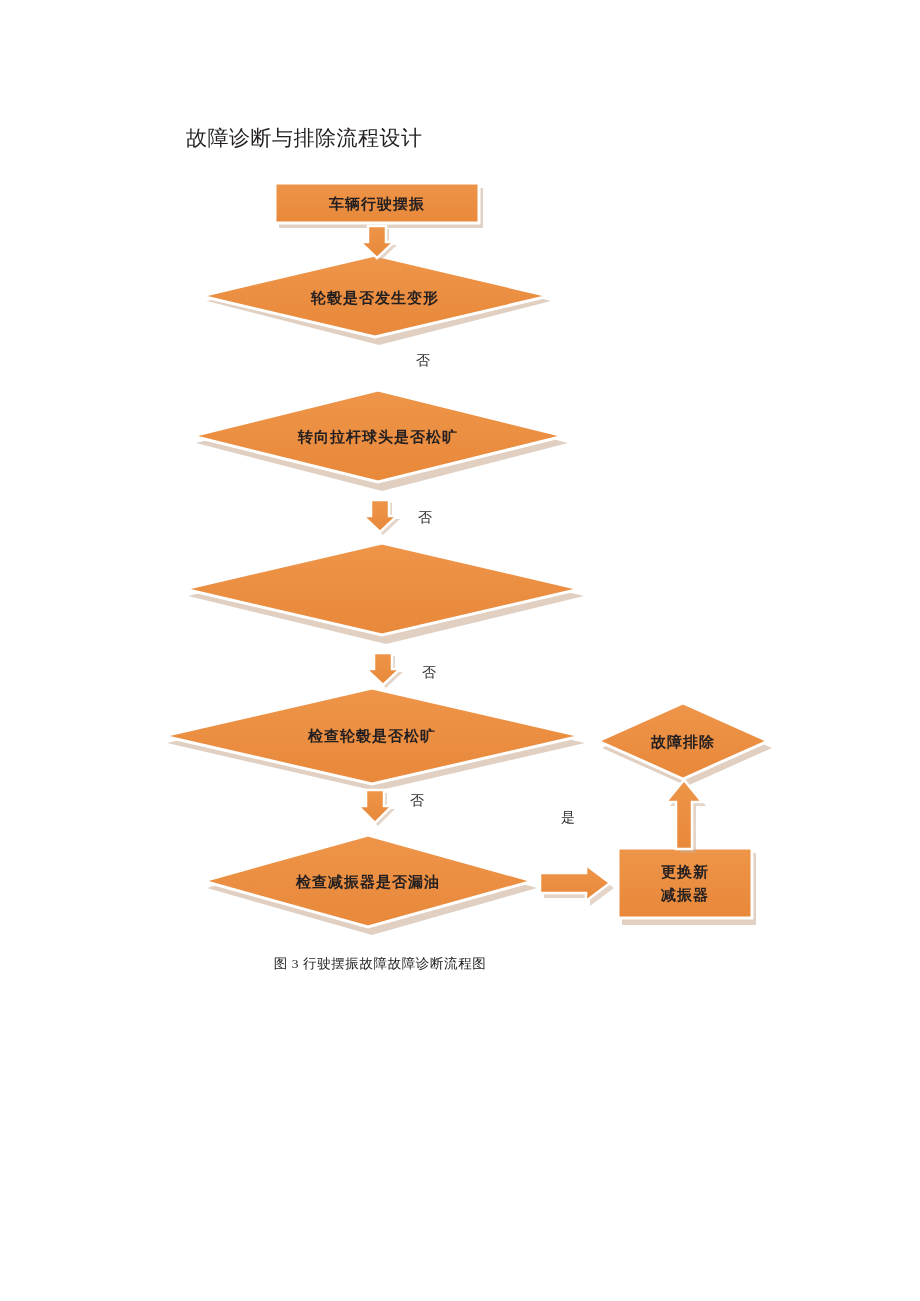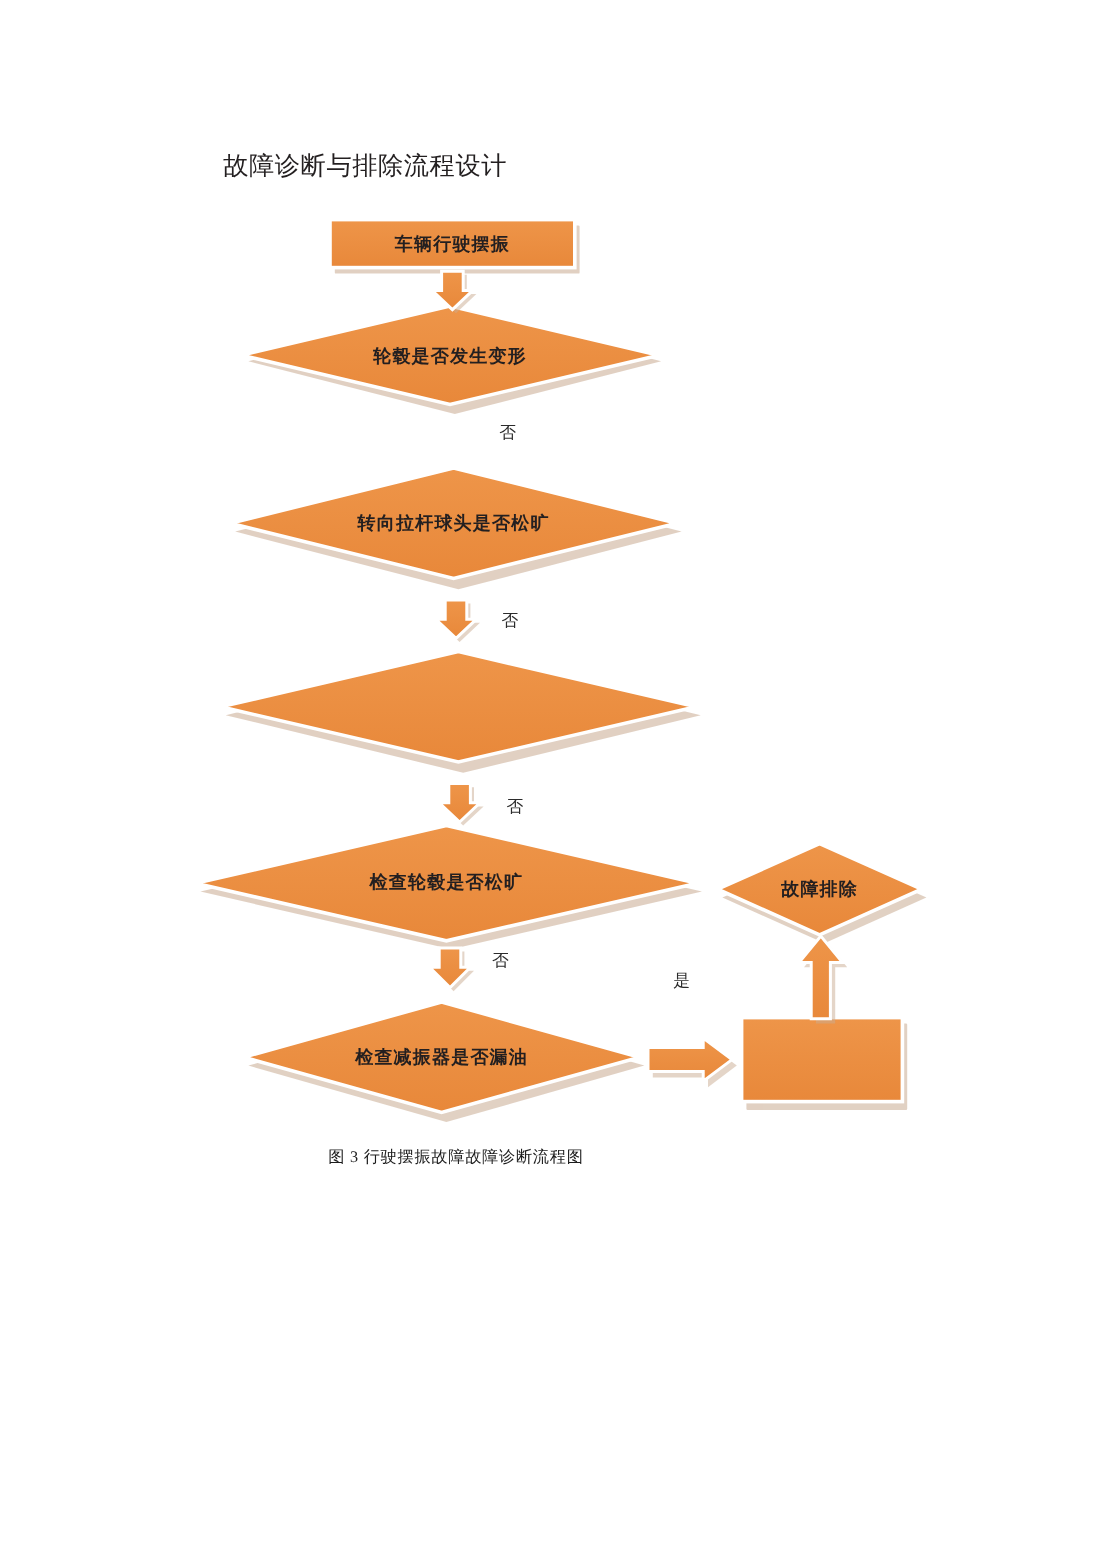--- a/index.html
+++ b/index.html
@@ -177,20 +177,22 @@
 
     <div class="node-label" style="left:192px; top:423px; width:372px;">转向拉杆球头是否松旷</div>
 
 
     <div class="node-label" style="left:163px; top:722px; width:418px;">检查轮毂是否松旷</div>
 
     <div class="node-label" style="left:203px; top:868px; width:330px;">检查减振器是否漏油</div>
 
     <div class="node-label" style="left:598px; top:728px; width:170px;">故障排除</div>
 
+    <div class="node-label" style="left:618px; top:857px; width:134px; line-height:1.55;">更换新
+减振器</div>
 
     <div class="edge-label" style="left:416px; top:348px;">否</div>
 
     <div class="edge-label" style="left:418px; top:505px;">否</div>
 
     <div class="edge-label" style="left:422px; top:660px;">否</div>
 
     <div class="edge-label" style="left:410px; top:788px;">否</div>
 
     <div class="edge-label" style="left:561px; top:805px;">是</div>

